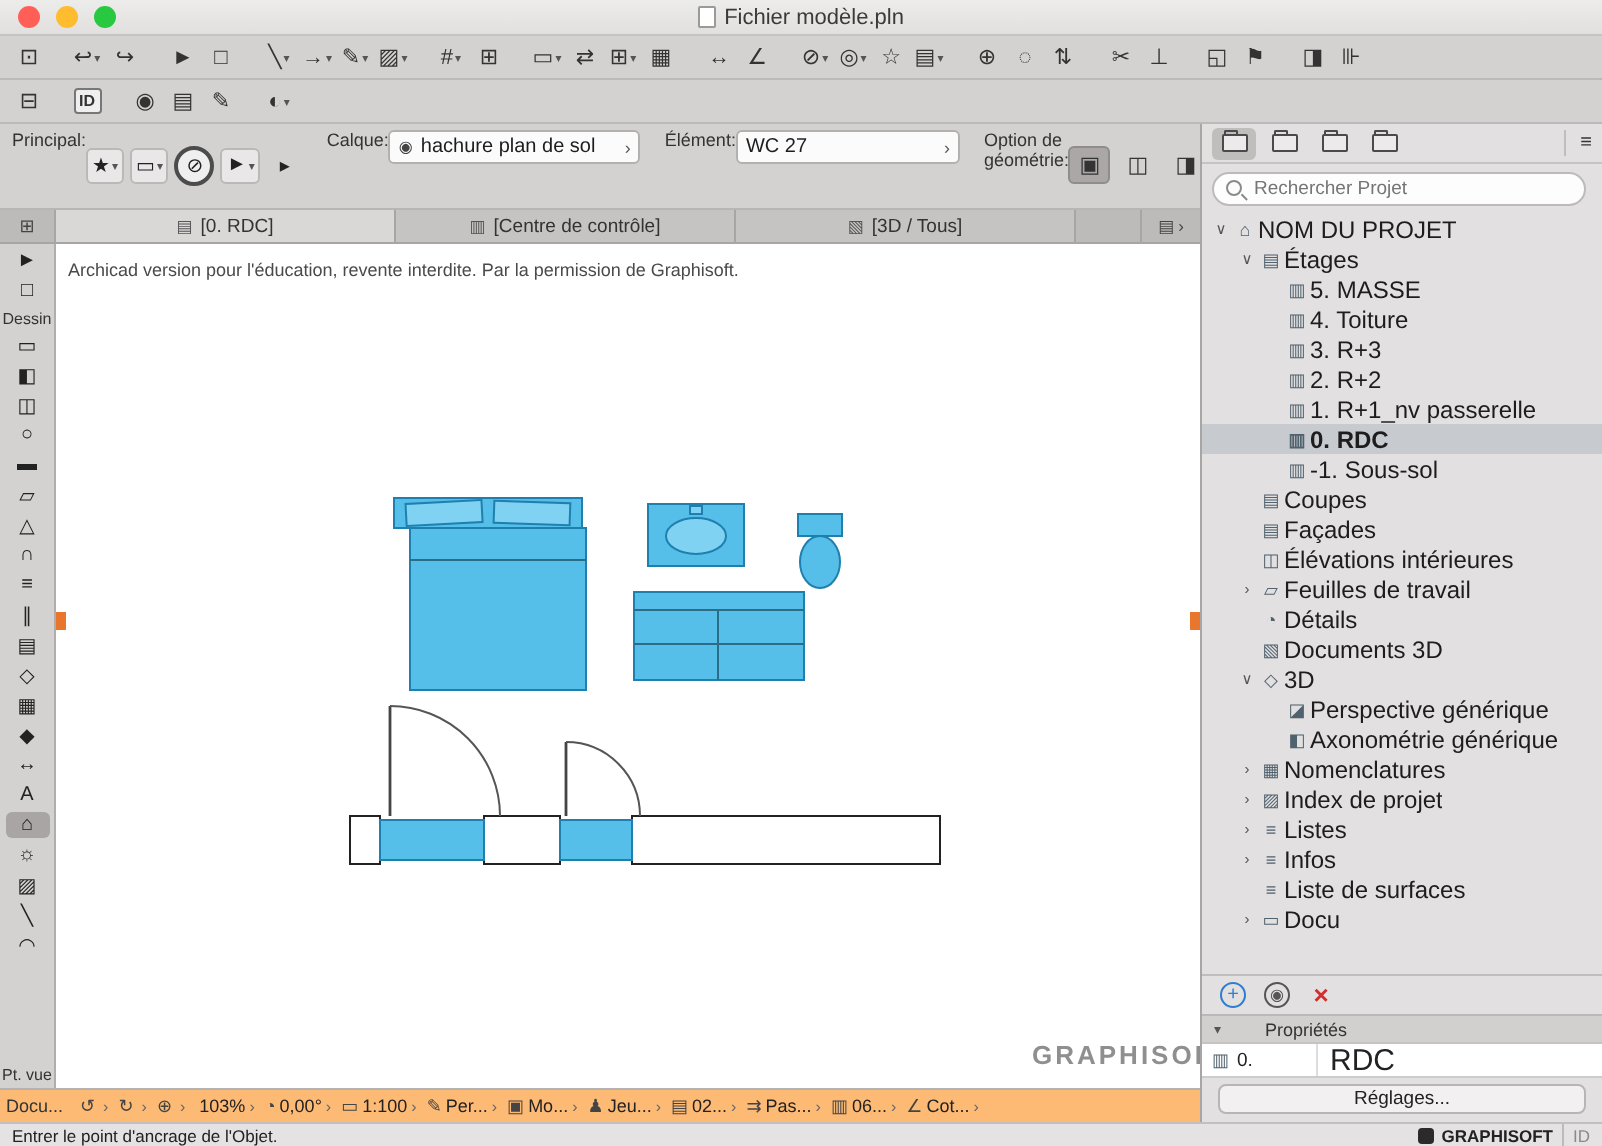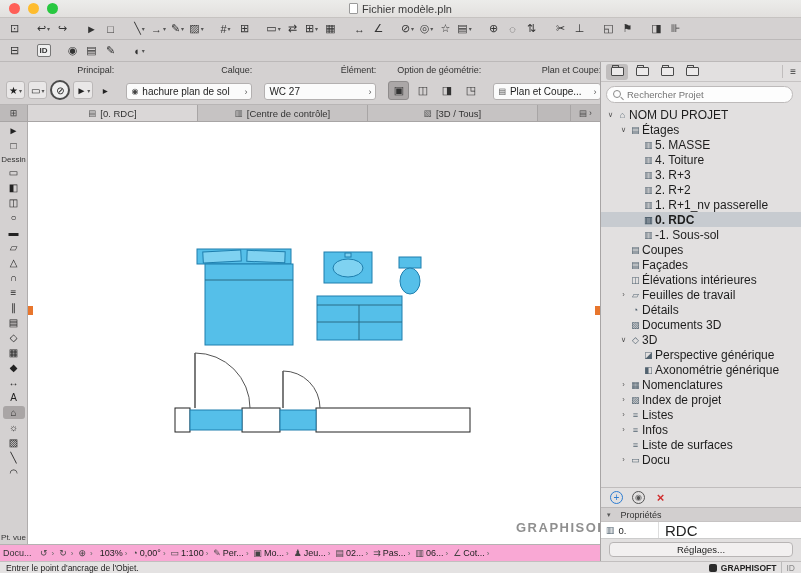--- a/index.html
+++ b/index.html
@@ -17,21 +17,21 @@
   
   .toolbar{height:22px;background:#d4d1d1;border-bottom:1px solid #bcb9b9;display:flex;align-items:center;padding:0 5px;}
   .tbtn{height:18px;min-width:19px;display:flex;align-items:center;justify-content:center;font-size:11px;color:#333;border-radius:3px;padding:0 1px;}
   .tbtn.gap{margin-left:10px;}
   .tbtn .ddm{display:none;font-size:6px;color:#555;margin-left:1px;}
   .tbtn.hasdd .ddm{display:inline;}
   .tbtn.idb .gly{font-size:8px;font-weight:bold;border:1px solid #777;border-radius:2px;padding:0 2px;line-height:11px;background:#efefef;}
 
   
   .infobar{height:43px;background:#d4d1d1;border-bottom:1px solid #b8b5b5;display:flex;padding:3px 6px 4px 6px;gap:12px;}
-  .ib-sec{display:flex;flex-direction:column;justify-content:space-between;text-align:right;}
+  .ib-sec{display:flex;flex-direction:row;justify-content:space-between;}
   .ib-label{font-size:9px;color:#333;}
   .ib-row{display:flex;align-items:center;gap:3px;}
   .ib-tool{height:18px;min-width:18px;border-radius:3px;display:flex;align-items:center;justify-content:center;font-size:10px;gap:1px;padding:0 2px;background:#e9e7e7;border:1px solid #bbb8b8;}
   .ib-tool .ddm{display:none;font-size:6px;color:#555;}
   .ib-tool.hasdd .ddm{display:inline;}
   .ib-tool.circ{border:2px solid #4c4c4c;border-radius:50%;width:20px;height:20px;background:#efefef;}
   .ib-tool.plain{border:none;background:none;}
   .dd-box{height:17px;background:#fbfbfb;border:1px solid #b3b0b0;border-radius:3px;display:flex;align-items:center;padding:0 4px;gap:4px;font-size:10px;color:#1d1d1d;white-space:nowrap;}
   .dd-box .chev{margin-left:auto;font-size:9px;color:#555;}
   .eyeg{font-size:8px;color:#444;}
@@ -89,31 +89,31 @@
   .trow{height:15px;display:flex;align-items:center;}
   .trow.sel{background:#c7cbd0;font-weight:bold;}
   .chevt{width:11px;text-align:center;font-size:7.5px;color:#555;flex:none;}
   .ticon{width:13px;font-size:9px;color:#51626f;flex:none;text-align:center;}
   .tlabel{font-size:12px;color:#1d1d1d;white-space:nowrap;overflow:hidden;}
   .tree-actions{height:20px;display:flex;align-items:center;gap:9px;padding:0 9px;border-top:1px solid #c0bdbd;flex:none;}
   .act{width:13px;height:13px;border-radius:50%;display:flex;align-items:center;justify-content:center;font-size:10px;line-height:1;}
   .act.add{border:1px solid #2e7dd1;color:#2e7dd1;}
   .act.eyec{border:1px solid #555;color:#555;font-size:8px;}
   .act.del{color:#d12e2e;font-weight:bold;font-size:13px;}
-  .props-head{height:15px;background:#d2cfcf;border-top:1px solid #bbb8b8;border-bottom:1px solid #c6c3c3;display:flex;align-items:center;padding:0 6px;gap:10px;font-size:9px;color:#333;flex:none;}
+  .props-head{height:15px;background:#d2cfcf;border-top:1px solid #bbb8b8;border-bottom:1px solid #c6c3c3;display:flex;align-items:center;padding:0 6px;gap:22px;font-size:9px;color:#333;flex:none;}
   .props-head .dis{font-size:7px;color:#555;}
   .props-row{height:17px;display:flex;background:#fff;border-bottom:1px solid #ccc;flex:none;}
   .pcell1{width:58px;border-right:1px solid #ddd;display:flex;align-items:center;gap:4px;padding:0 5px;font-size:9.5px;}
   .pcell1 .ticon{width:auto;}
   .pcell2{flex:1;display:flex;align-items:center;padding:0 6px;font-size:15px;}
   .settings-row{flex:none;display:flex;align-items:center;justify-content:center;padding:3px 8px 4px 8px;}
   .settings-btn{width:100%;height:15px;background:#f2f0f0;border:1px solid #b8b5b5;border-radius:4px;font-size:9.5px;color:#222;display:flex;align-items:center;justify-content:center;}
 
   
-  .bottombar{height:17px;background:#f9a8d4;border-top:1px solid #b5b2b2;display:flex;align-items:center;padding:0 3px;gap:3px;width:600px;flex:none;}
+  .bottombar{height:17px;background:#fdba74;border-top:1px solid #b5b2b2;display:flex;align-items:center;padding:0 3px;gap:3px;width:600px;flex:none;}
   .bb-docu{width:33px;font-size:9px;color:#333;flex:none;}
   .bb-item{display:flex;align-items:center;gap:2px;font-size:9px;color:#222;padding:0 1px;white-space:nowrap;}
   .bb-item .bg{font-size:9px;color:#444;}
   .bb-item .chev{font-size:8px;color:#666;}
   .statusbar{height:12px;background:#e4e2e2;border-top:1px solid #c2bfbf;display:flex;align-items:center;padding:0 6px;font-size:8.5px;color:#222;line-height:12px;}
   .sb-msg{flex:1;}
   .sb-brand{display:flex;align-items:center;gap:4px;font-weight:bold;}
   .gs-mark{width:8px;height:8px;background:#2b2b2b;border-radius:2px;display:inline-block;}
   .sb-id{color:#8a8a8a;font-weight:normal;border-left:1px solid #bbb;padding-left:5px;}
 </style>
@@ -523,20 +523,21 @@
           
             <div class="ptool">
               <span>◠</span>
             </div>
           </span>
         <div class="pspacer"></div>
         <div class="psec">Pt. vue</div>
       </div>
 
       <div class="canvas">
+        <div class="edu">Archicad version pour l'éducation, revente interdite. Par la permission de Graphisoft.</div>
 
         <svg class="plan" width="571" height="422" viewBox="0 0 571 422">
           <g>
             <rect x="169" y="127" width="94" height="15" class="blu"></rect>
             <rect x="175" y="129" width="38" height="11" class="blu2" transform="rotate(-3 194 134)"></rect>
             <rect x="219" y="129" width="38" height="11" class="blu2" transform="rotate(2 238 134)"></rect>
             <rect x="177" y="142" width="88" height="81" class="blu"></rect>
             <line x1="177" y1="158" x2="265" y2="158" class="ln"></line>
           </g>
           <g>

